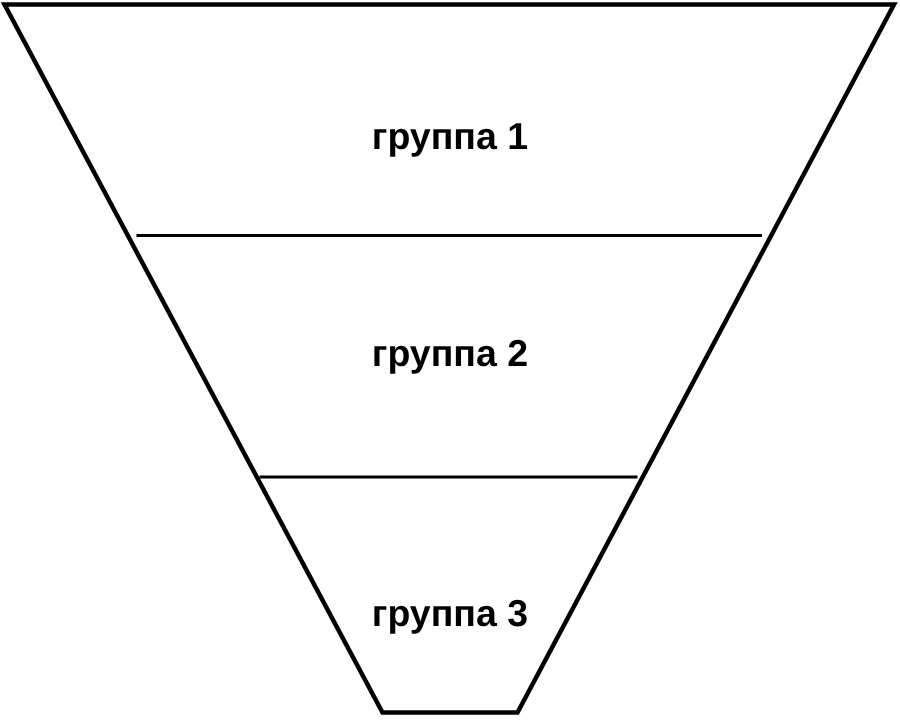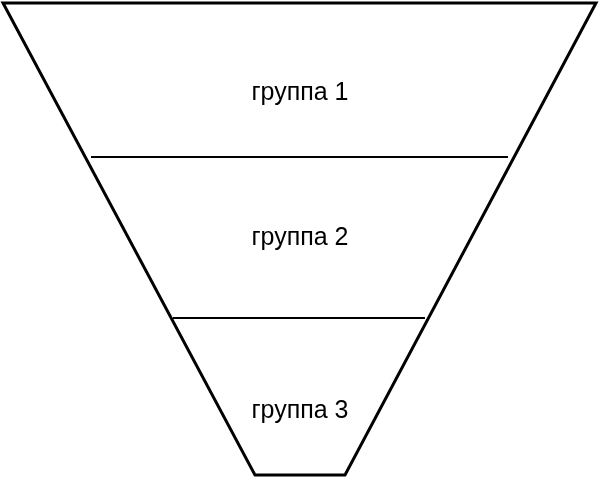--- a/index.html
+++ b/index.html
@@ -26,21 +26,21 @@
     width: 600px;
     height: 480px;
     display: block;
   }
   .segment-label {
     position: absolute;
     left: 0;
     width: 600px;
     text-align: center;
     font-family: "Liberation Sans", sans-serif;
-    font-weight: normal;
+    font-weight: bold;
     font-size: 25px;
     line-height: 1;
     color: #000000;
     letter-spacing: 0px;
     white-space: nowrap;
     user-select: none;
   }
   #label-group-1 { top: 79px; }
   #label-group-2 { top: 224px; text-align: center; }
   #label-group-3 { top: 369px; margin-top: 28px; }

